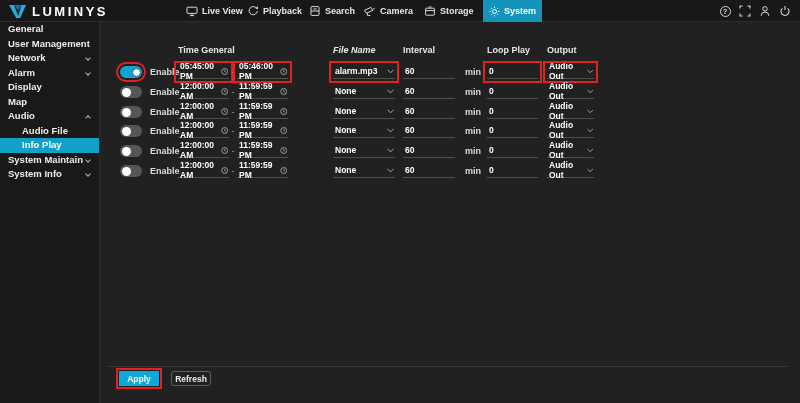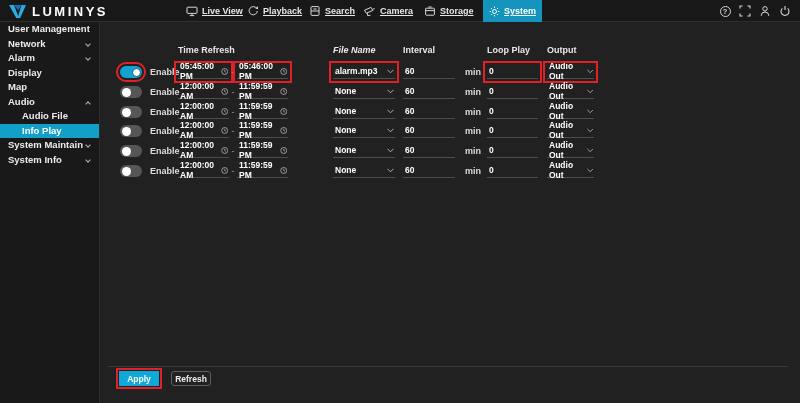--- a/index.html
+++ b/index.html
@@ -9,21 +9,21 @@
     background:#1f1f1f;
     font-family:"Liberation Sans", sans-serif;
     -webkit-font-smoothing:antialiased;
   }
   
   .header { position:absolute; top:0; left:0; right:0; height:22px;
     background:#181818; border-bottom:1px solid #2e2e2e; z-index:5; }
   .logo { position:absolute; left:8px; top:0; height:22px; display:flex; align-items:center; gap:5px; }
   .logo-text { color:#fff; font-size:13px; font-weight:bold; letter-spacing:2.5px; }
   .nav-item { position:absolute; top:0; height:22px; display:flex; align-items:center; gap:4px;
-    color:#e6e6e6; font-size:9px; font-weight:bold; cursor:pointer;text-decoration:underline; }
+    color:#e6e6e6; font-size:9px; font-weight:bold; cursor:pointer; }
   .nav-live    { left:186px; }
   .nav-play    { left:247px; }
   .nav-search  { left:309px; }
   .nav-camera  { left:363px; }
   .nav-storage { left:424px; }
   .nav-system  { left:483px; width:59px; justify-content:center; background:#1494bc; color:#fff; }
   .hdr-right { position:absolute; right:9px; top:0; height:22px; display:flex; align-items:center; gap:8px; }
   .hicon { width:12px; height:12px; display:flex; align-items:center; justify-content:center; cursor:pointer; }
   .help-circle { width:11px; height:11px; border:1px solid #d5d5d5; border-radius:50%;
     color:#d5d5d5; font-size:7.5px; font-weight:bold; display:flex; align-items:center; justify-content:center; }
@@ -155,35 +155,36 @@
     <span class="hicon">
       <svg class="ic" width="12" height="12" viewBox="0 0 12 12">
         <path d="M3.4 3.4a4 4 0 1 0 5.2 0" fill="none" stroke="#d8d8d8" stroke-width="1.1"></path>
         <line x1="6" y1="1" x2="6" y2="5" stroke="#d8d8d8" stroke-width="1.1"></line>
       </svg>
     </span>
   </div>
 </div>
 
 <div class="sidebar">
+  <div class="side-item"><span>General</span></div>
   <div class="side-item"><span>User Management</span></div>
   <div class="side-item"><span>Network</span><span class="chev down"></span></div>
   <div class="side-item"><span>Alarm</span><span class="chev down"></span></div>
   <div class="side-item"><span>Display</span></div>
   <div class="side-item"><span>Map</span></div>
   <div class="side-item"><span>Audio</span><span class="chev up"></span></div>
   <div class="side-item sub"><span>Audio File</span></div>
   <div class="side-item sub selected"><span>Info Play</span></div>
   <div class="side-item"><span>System Maintain</span><span class="chev down"></span></div>
   <div class="side-item"><span>System Info</span><span class="chev down"></span></div>
 </div>
 
 <div class="content">
 
-  <span class="th th-time">Time Refresh</span>
+  <span class="th th-time">Time General</span>
   <span class="th th-file">File Name</span>
   <span class="th th-int">Interval</span>
   <span class="th th-loop">Loop Play</span>
   <span class="th th-out">Output</span>
 
   <div class="row r0">
     <span class="toggle on ann-toggle">
         <span class="knob"></span>
       </span>
     <span class="lbl enable">Enable</span>

